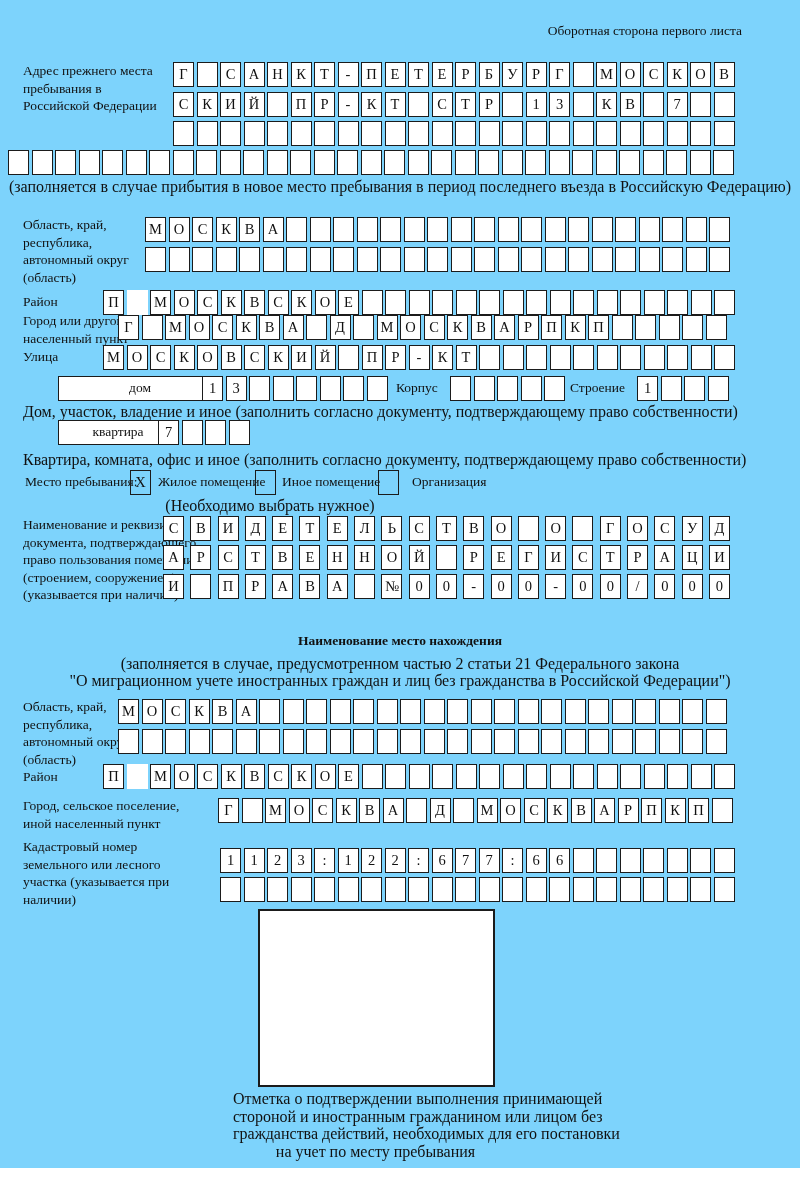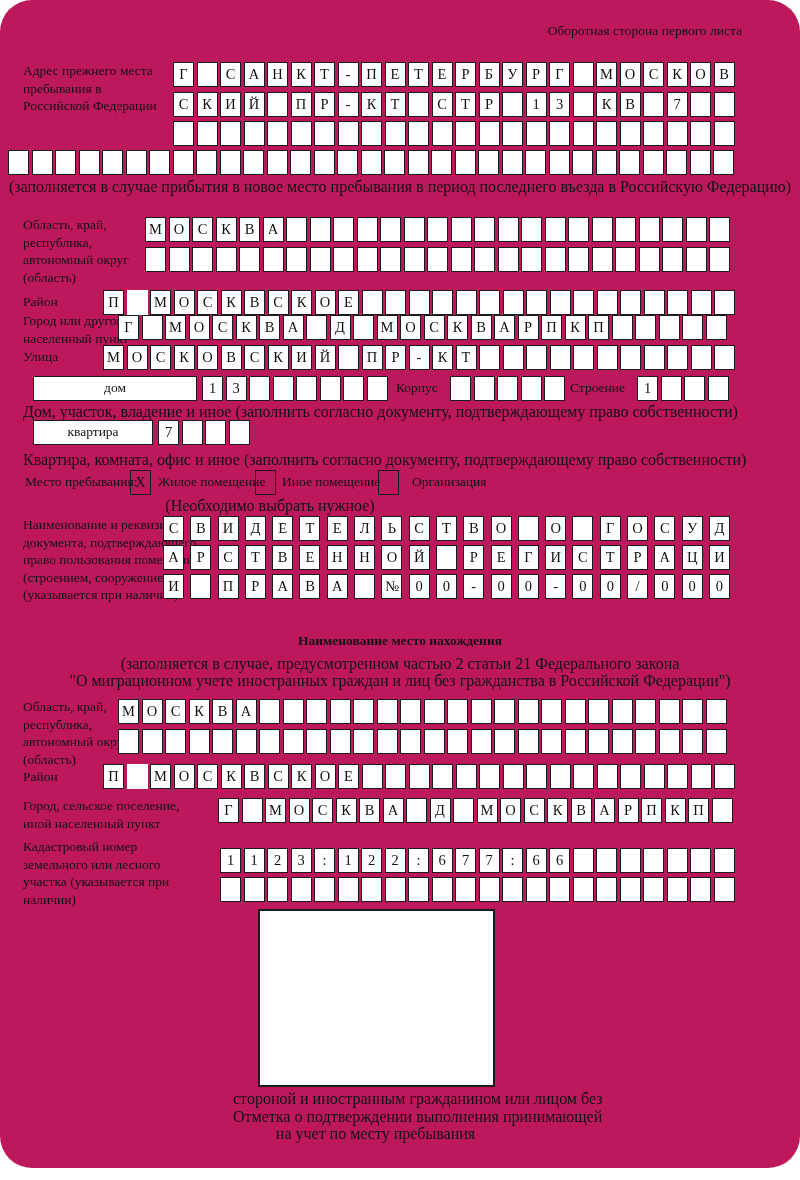--- a/index.html
+++ b/index.html
@@ -1,31 +1,31 @@
 <!DOCTYPE html>
 <html><head>
 <meta charset="utf-8">
 <style>
   html,body{margin:0;padding:0;background:#fff;}
-  #page{position:relative;width:800px;height:1168px;background:#be185d;
-        font-family:"Liberation Serif",serif;color:#111;overflow:hidden;border-radius:32px;}
+  #page{position:relative;width:800px;height:1168px;background:#7dd3fc;
+        font-family:"Liberation Serif",serif;color:#111;overflow:hidden;}
   .abs{position:absolute;}
   .lbl{font-size:13.5px;line-height:17.5px;}
   .cap{font-size:16px;line-height:15px;}
   .ttl{font-size:14px;font-weight:bold;text-align:center;width:800px;}
   .ctr{text-align:center;width:800px;}
   .grid{position:absolute;white-space:nowrap;}
   .cell{display:inline-block;width:21px;height:25px;box-sizing:border-box;
         border:1.6px solid #1b1b1b;margin-right:2.5px;background:#fff;
         text-align:center;font-size:14.5px;line-height:22px;vertical-align:top;
         font-family:"Liberation Serif",serif;}
   .wide .cell{margin-right:6.3px;}
   .sp{border-color:transparent;}
   .namedbox{position:absolute;box-sizing:border-box;border:1.6px solid #1b1b1b;
-        height:25px;text-align:center;font-size:13.5px;line-height:22px;background:#fff;}
+        height:25px;text-align:center;font-size:13.5px;line-height:22px;background:#fff;margin-left:25px;}
   .chk{position:absolute;box-sizing:border-box;border:1.6px solid #1b1b1b;
         width:21px;height:25px;text-align:center;font-size:14.5px;line-height:22px;}
   .stamp{position:absolute;border:2px solid #1b1b1b;background:#fff;}
   .nowrapline{white-space:nowrap;}
 </style>
 </head>
 <body>
 
 <div id="page">
 
@@ -91,18 +91,19 @@
 
   <div class="abs lbl" style="left:23px;top:797px;width:185px;">Город, сельское поселение, иной населенный пункт</div>
   <div class="grid" style="left:218px;top:798px"><span class="cell">Г</span><span class="cell"></span><span class="cell">М</span><span class="cell">О</span><span class="cell">С</span><span class="cell">К</span><span class="cell">В</span><span class="cell">А</span><span class="cell"></span><span class="cell">Д</span><span class="cell"></span><span class="cell">М</span><span class="cell">О</span><span class="cell">С</span><span class="cell">К</span><span class="cell">В</span><span class="cell">А</span><span class="cell">Р</span><span class="cell">П</span><span class="cell">К</span><span class="cell">П</span><span class="cell"></span></div>
 
   <div class="abs lbl" style="left:23px;top:838px;width:178px;font-family:Liberation Serif, serif;">Кадастровый номер земельного или лесного участка (указывается при наличии)</div>
   <div class="grid" style="left:220px;top:848px"><span class="cell">1</span><span class="cell">1</span><span class="cell">2</span><span class="cell">3</span><span class="cell">:</span><span class="cell">1</span><span class="cell">2</span><span class="cell">2</span><span class="cell">:</span><span class="cell">6</span><span class="cell">7</span><span class="cell">7</span><span class="cell">:</span><span class="cell">6</span><span class="cell">6</span><span class="cell"></span><span class="cell"></span><span class="cell"></span><span class="cell"></span><span class="cell"></span><span class="cell"></span><span class="cell"></span></div>
   <div class="grid" style="left:220px;top:877px"><span class="cell"></span><span class="cell"></span><span class="cell"></span><span class="cell"></span><span class="cell"></span><span class="cell"></span><span class="cell"></span><span class="cell"></span><span class="cell"></span><span class="cell"></span><span class="cell"></span><span class="cell"></span><span class="cell"></span><span class="cell"></span><span class="cell"></span><span class="cell"></span><span class="cell"></span><span class="cell"></span><span class="cell"></span><span class="cell"></span><span class="cell"></span><span class="cell"></span></div>
 
   <div class="stamp" style="left:258px;top:909px;width:233px;height:174px;"></div>
   <div class="abs cap" style="left:233px;top:1090px;width:285px;text-align:center;line-height:17.5px;">
+    <div class="nowrapline">Отметка о подтверждении выполнения принимающей</div>
     <div class="nowrapline">стороной и иностранным гражданином или лицом без</div>
-    <div class="nowrapline">Отметка о подтверждении выполнения принимающей</div>
+    <div class="nowrapline">гражданства действий, необходимых для его постановки</div>
     <div class="nowrapline">на учет по месту пребывания</div>
   </div>
 
 </div>
 
 </body></html>

